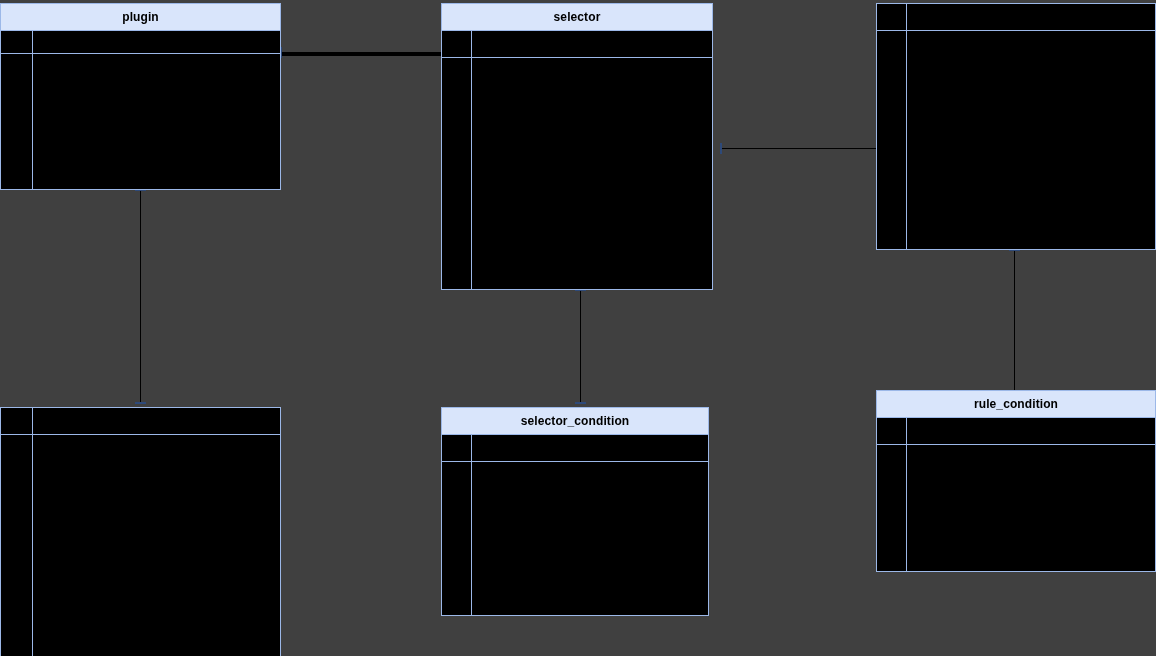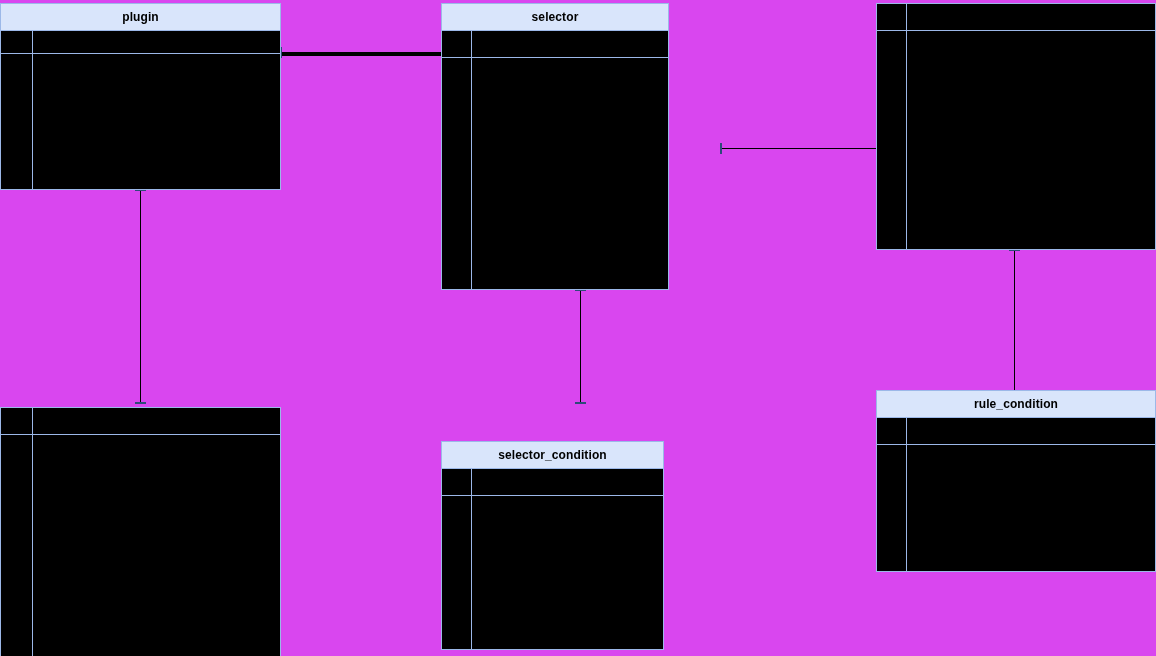--- a/index.html
+++ b/index.html
@@ -15,21 +15,21 @@
     overflow: hidden;
     font-family: "Liberation Sans", sans-serif;
     -webkit-font-smoothing: antialiased;
   }
 
   #canvas {
     position: absolute;
     inset: 0;
     width: 1156px;
     height: 656px;
-    background: #d946ef;
+    background: #404040;
   }
 
   
   .entity {
     position: absolute;
     box-sizing: border-box;
     border: 1px solid #9cb8e8;
     background: #000000;
     display: flex;
     flex-direction: column;
@@ -173,21 +173,21 @@
           <span class="field-name"></span>
           <span class="field-type"></span>
         </div>
         <div class="field-row" style="top: 135px;">
           <span class="field-key"></span>
           <span class="field-name"></span>
           <span class="field-type"></span>
         </div>
       </div>
     </div>
-    <div class="entity" style="left: 441px; top: 3px; width: 228px; height: 287px;">
+    <div class="entity" style="left: 441px; top: 3px; width: 272px; height: 287px;">
       <div class="entity-header">selector</div>
       <div class="entity-body">
         <div class="col-split" style="left: 29px;"></div>
         <div class="row-split" style="top: 26px;"></div>
         <div class="field-row" style="top: 3px;">
           <span class="field-key"></span>
           <span class="field-name"></span>
           <span class="field-type"></span>
         </div>
         <div class="field-row" style="top: 29px;">
@@ -337,21 +337,21 @@
           <span class="field-name"></span>
           <span class="field-type"></span>
         </div>
         <div class="field-row" style="top: 183px;">
           <span class="field-key"></span>
           <span class="field-name"></span>
           <span class="field-type"></span>
         </div>
       </div>
     </div>
-    <div class="entity" style="left: 441px; top: 407px; width: 223px; height: 209px; margin-top: 34px;">
+    <div class="entity" style="left: 441px; top: 407px; width: 268px; height: 209px;">
       <div class="entity-header">selector_condition</div>
       <div class="entity-body">
         <div class="col-split" style="left: 29px;"></div>
         <div class="row-split" style="top: 26px;"></div>
         <div class="field-row" style="top: 3px;">
           <span class="field-key"></span>
           <span class="field-name"></span>
           <span class="field-type"></span>
         </div>
         <div class="field-row" style="top: 29px;">

